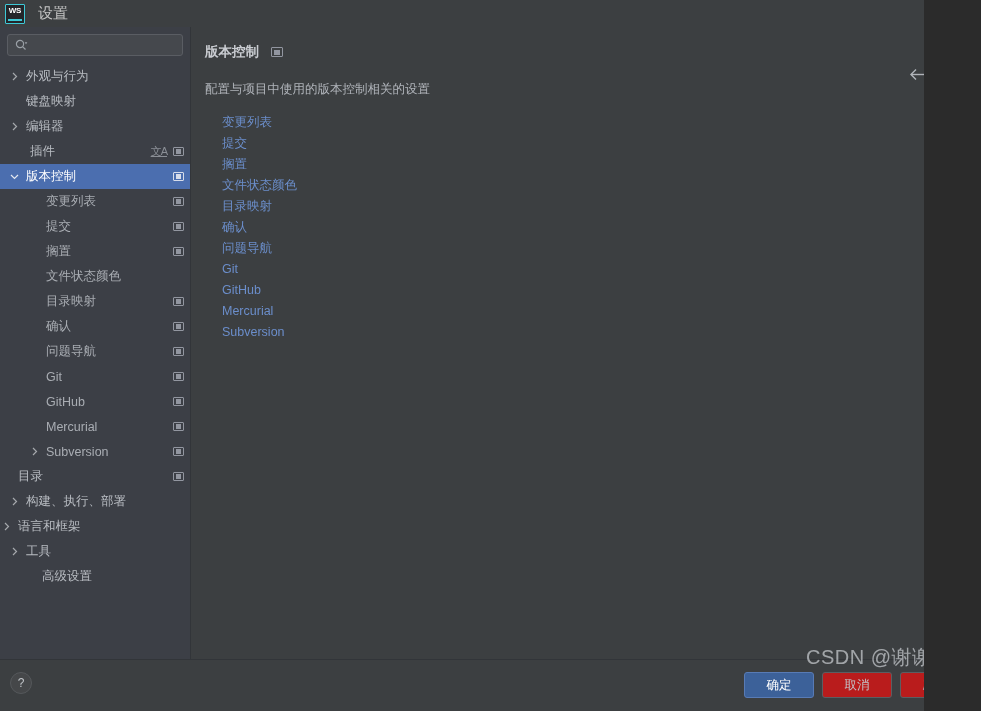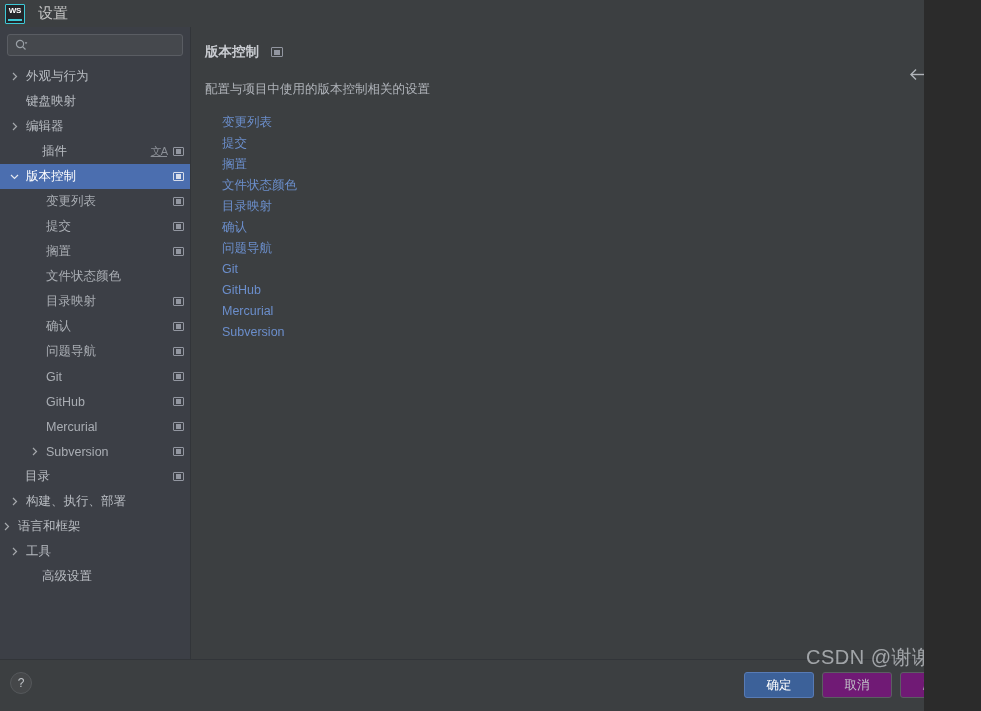--- a/index.html
+++ b/index.html
@@ -284,21 +284,21 @@
     min-width: 70px;
     padding: 0 14px;
     border-radius: 3px;
     font-size: 12.5px;
     font-family: inherit;
     display: flex;
     align-items: center;
     justify-content: center;
     box-sizing: border-box;
     border: 1px solid #5b5e62;
-    background: #701a75;
+    background: #b91c1c;
     color: #c3c6ca;
   }
   .btn.primary {
     background: #3c6199;
     border-color: #587bb5;
     color: #ffffff;
   }
 
   
   .watermark {
@@ -364,21 +364,21 @@
         </div>
         <div class="tree-row" style="padding-left: 8px;">
           <div class="chevron">
             <svg width="9" height="9" viewBox="0 0 9 9">
               <polyline points="3,1 6.5,4.5 3,8" fill="none" stroke="currentColor" stroke-width="1.2"></polyline>
             </svg>
           </div>
           <div class="tree-label" style="margin-left: 5px;">编辑器</div>
           <div class="spacer"></div>
         </div>
-        <div class="tree-row" style="padding-left: 24px;">
+        <div class="tree-row" style="padding-left: 12px;">
           <div class="chevron blank">
             <svg width="9" height="9" viewBox="0 0 9 9">
               <polyline points="3,1 6.5,4.5 3,8" fill="none" stroke="currentColor" stroke-width="1.2"></polyline>
             </svg>
           </div>
           <div class="tree-label" style="margin-left: 5px;">插件</div>
           <div class="spacer"></div>
           <div class="trans-icon">文A</div>
           <div class="scope-icon"></div>
         </div>
@@ -494,21 +494,21 @@
         <div class="tree-row child" style="padding-left: 28px;">
           <div class="chevron">
             <svg width="9" height="9" viewBox="0 0 9 9">
               <polyline points="3,1 6.5,4.5 3,8" fill="none" stroke="currentColor" stroke-width="1.2"></polyline>
             </svg>
           </div>
           <div class="tree-label" style="margin-left: 5px;">Subversion</div>
           <div class="spacer"></div>
           <div class="scope-icon"></div>
         </div>
-        <div class="tree-row" style="padding-left: 7px;">
+        <div class="tree-row" style="padding-left: 0;">
           <div class="chevron blank">
             <svg width="9" height="9" viewBox="0 0 9 9">
               <polyline points="3,1 6.5,4.5 3,8" fill="none" stroke="currentColor" stroke-width="1.2"></polyline>
             </svg>
           </div>
           <div class="tree-label" style="margin-left: 5px;">目录</div>
           <div class="spacer"></div>
           <div class="scope-icon"></div>
         </div>
         <div class="tree-row" style="padding-left: 8px;">

